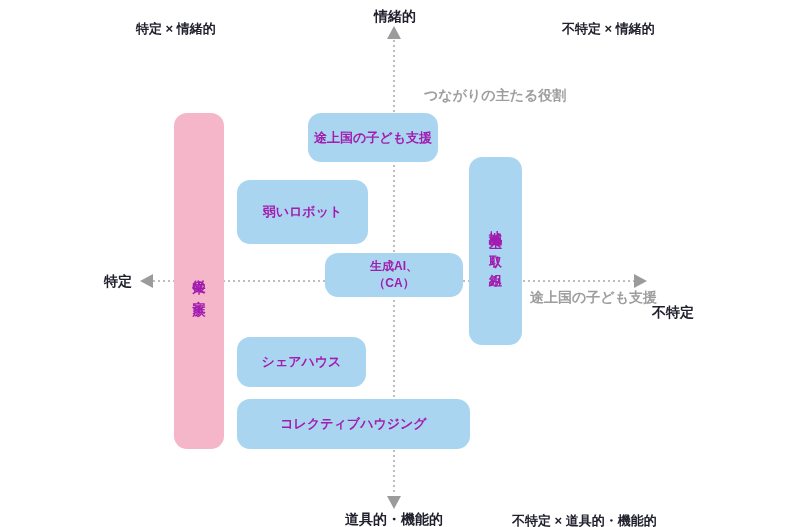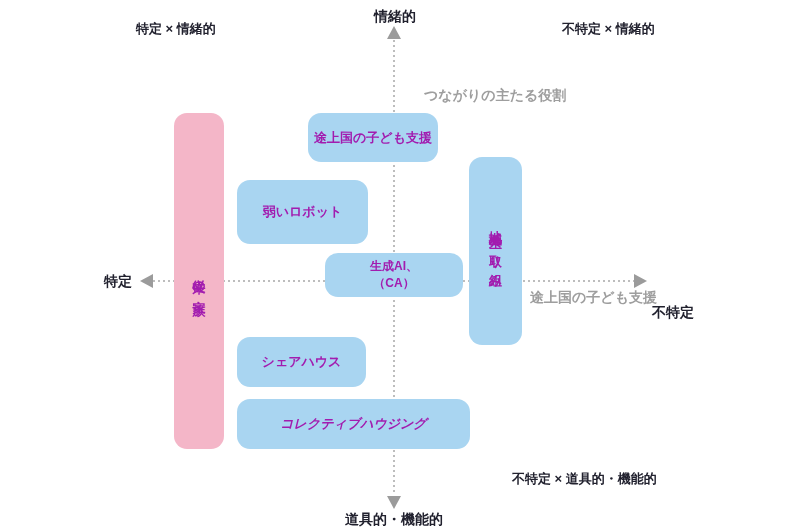--- a/index.html
+++ b/index.html
@@ -54,21 +54,21 @@
   .lbl.small { font-size: 13px; }
   .lbl-top        { left: 374px; top: 10px; font-family: Liberation Serif, serif; }
   .lbl-bottom     { left: 345px; top: 512px; text-align: right; }
   .lbl-left       { left: 104px; top: 274px; }
   .lbl-right      { left: 652px; top: 274px; margin-top: 31px; }
   .lbl-vname      { left: 424px; top: 57px; margin-top: 31px; }
   .lbl-hname      { left: 530px; top: 290px; }
   .lbl-tl         { left: 136px; top: 22px; }
   .lbl-tr         { left: 562px; top: 22px; text-align: right; }
   .lbl-bl         { left: 140px; top: 491px; }
-  .lbl-br         { left: 512px; top: 472px; }
+  .lbl-br         { left: 512px; top: 514px; }
   
   .box {
     position: absolute; z-index: 2;
     display: flex; align-items: center; justify-content: center;
     border-radius: 13px;
     font-weight: bold; font-size: 13px;
     text-align: center; color: #a21caf;
   }
   .box.blue { background: #a9d5f1; }
   .box.pink { background: #f4b6c8; }
@@ -77,21 +77,21 @@
     letter-spacing: 2px;
     line-height: 1;
   }
   .box-family   { left: 174px; top: 113px; width: 50px;  height: 336px; }
   .box-children { left: 308px; top: 113px; width: 130px; height: 49px; }
   .box-robot    { left: 237px; top: 180px; width: 131px; height: 64px; }
   .box-ai       { left: 325px; top: 253px; width: 138px; height: 44px;
                   flex-direction: column; font-size: 12px; line-height: 1.45; }
   .box-region   { left: 469px; top: 157px; width: 53px;  height: 188px; }
   .box-share    { left: 237px; top: 337px; width: 129px; height: 50px; font-family: Liberation Serif, serif; }
-  .box-cohouse  { left: 237px; top: 399px; width: 233px; height: 50px; font-style: italic; }
+  .box-cohouse  { left: 237px; top: 399px; width: 233px; height: 50px; }
 </style>
 </head>
 <body>
 
 <div class="canvas">
 
   <div class="axis v"></div>
   <div class="axis h"></div>
 
   <div class="arrow up"></div>

